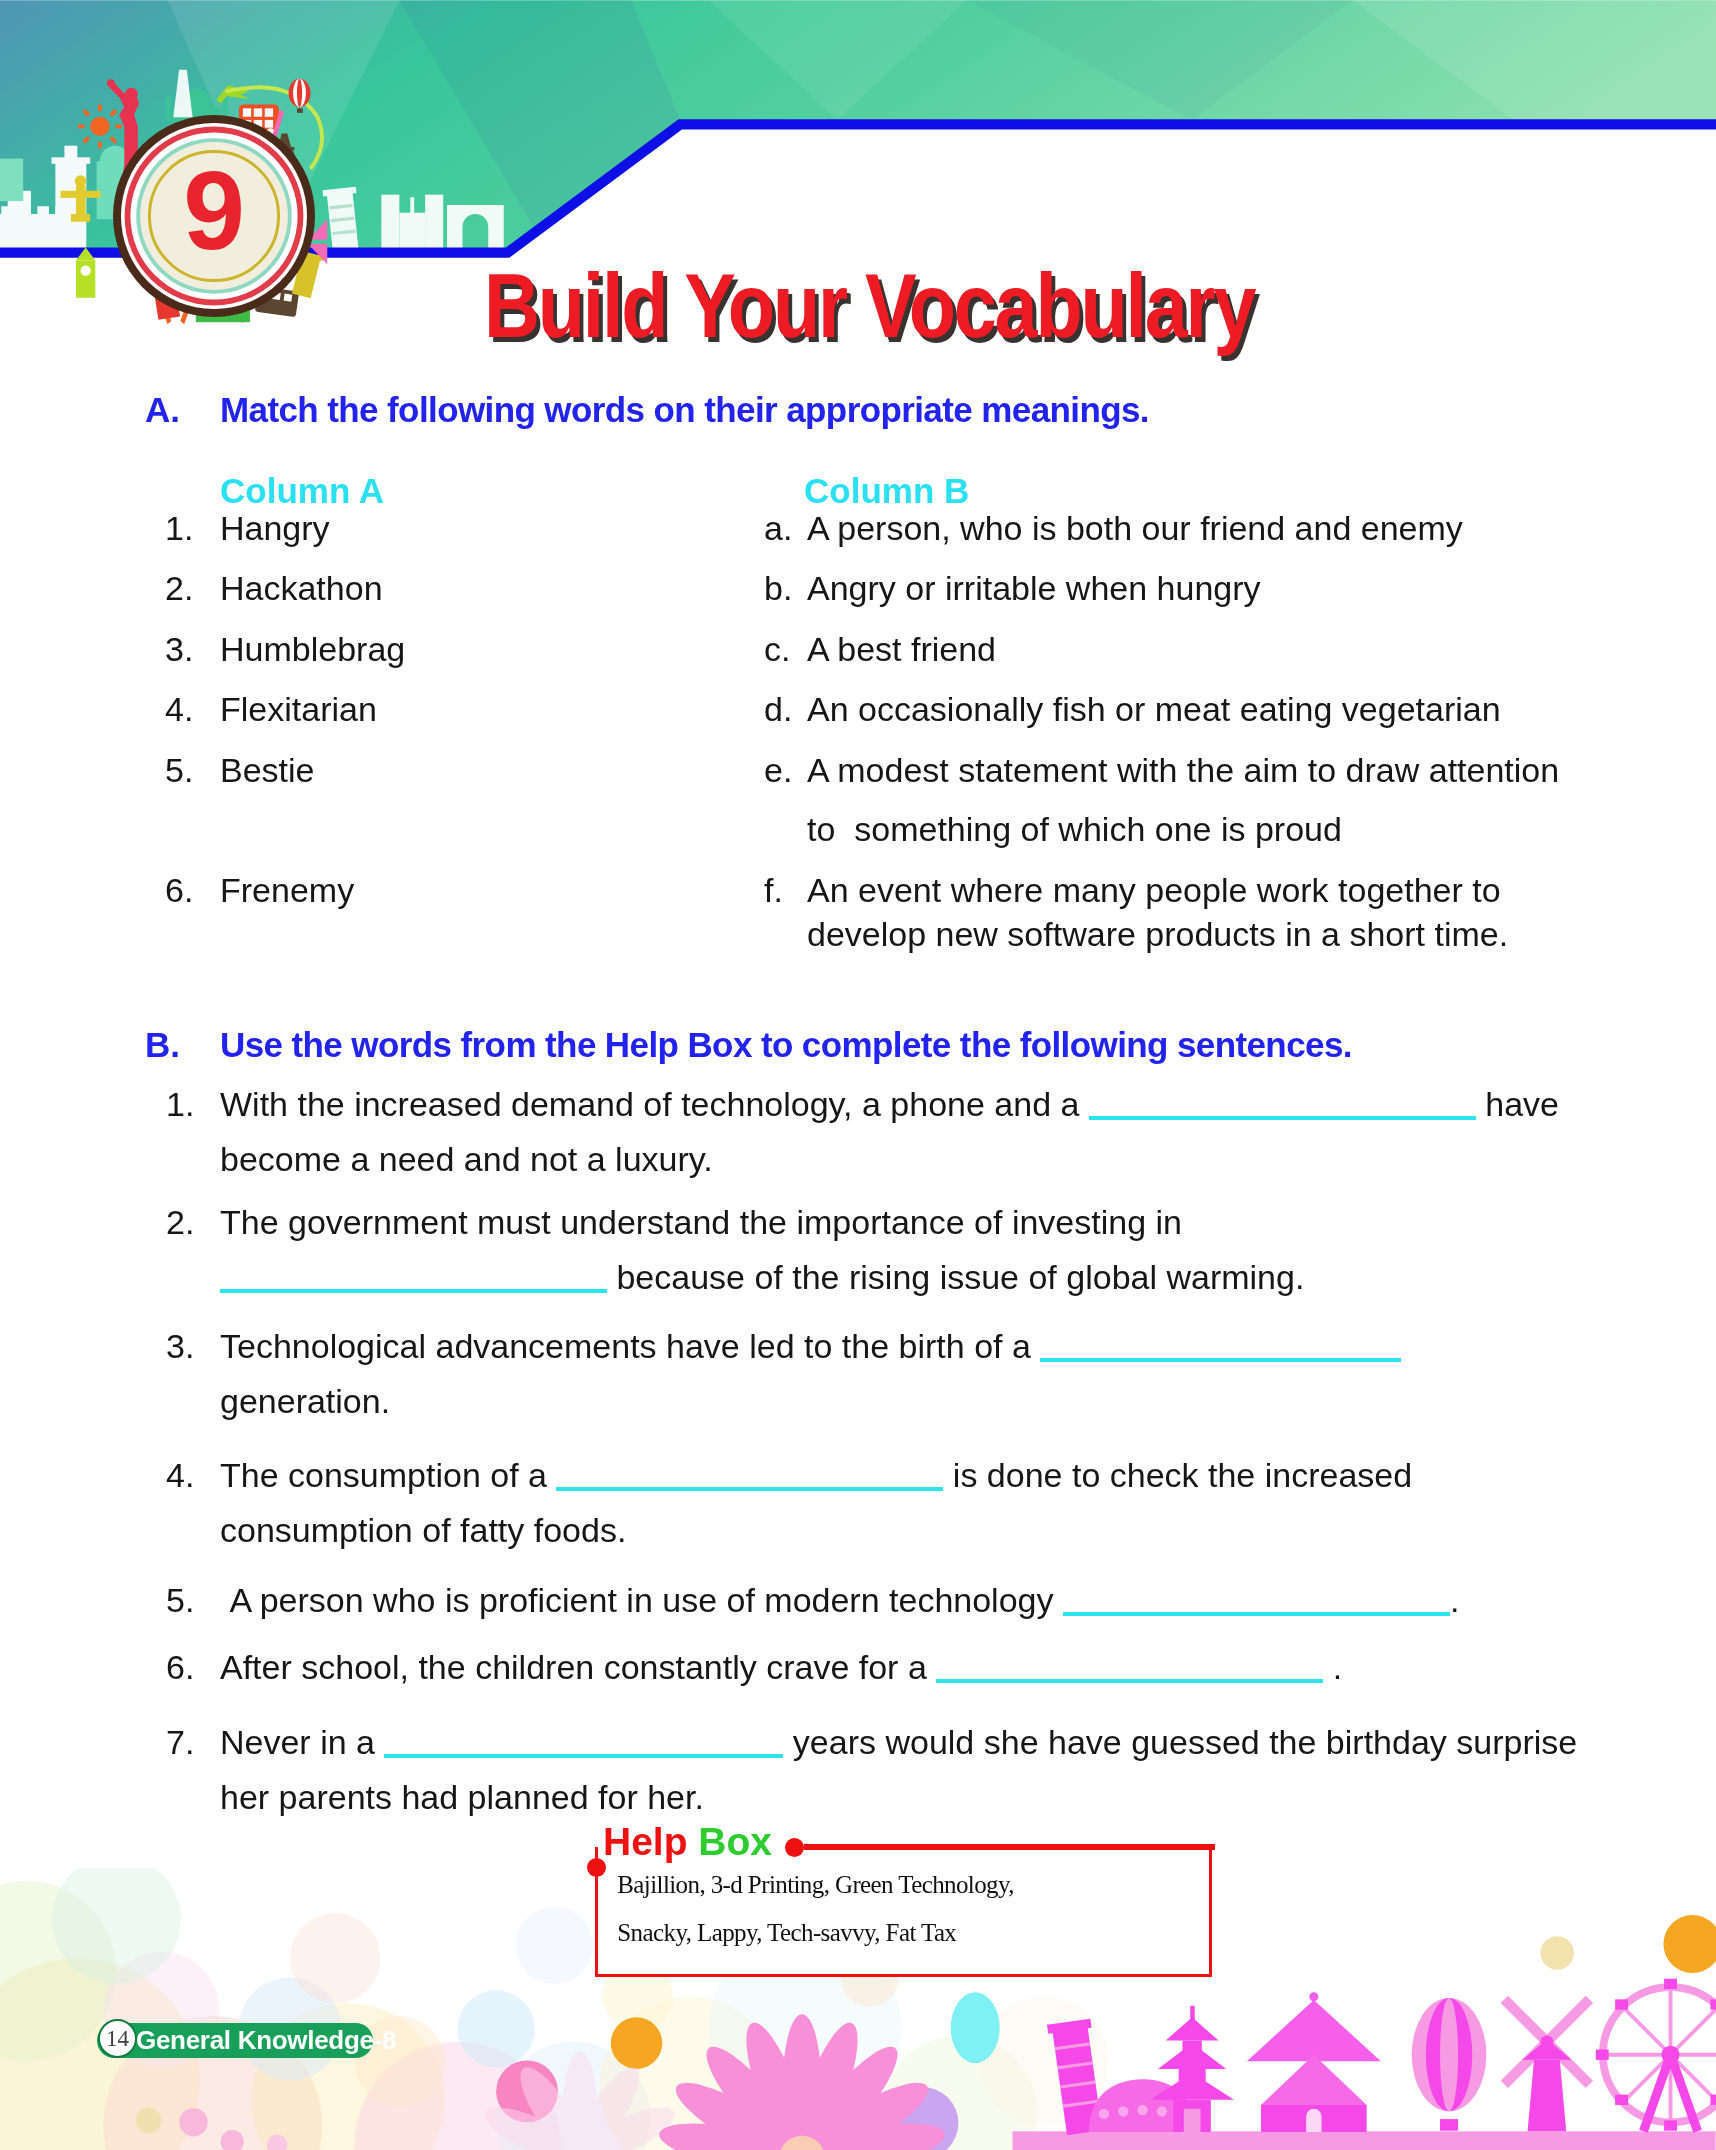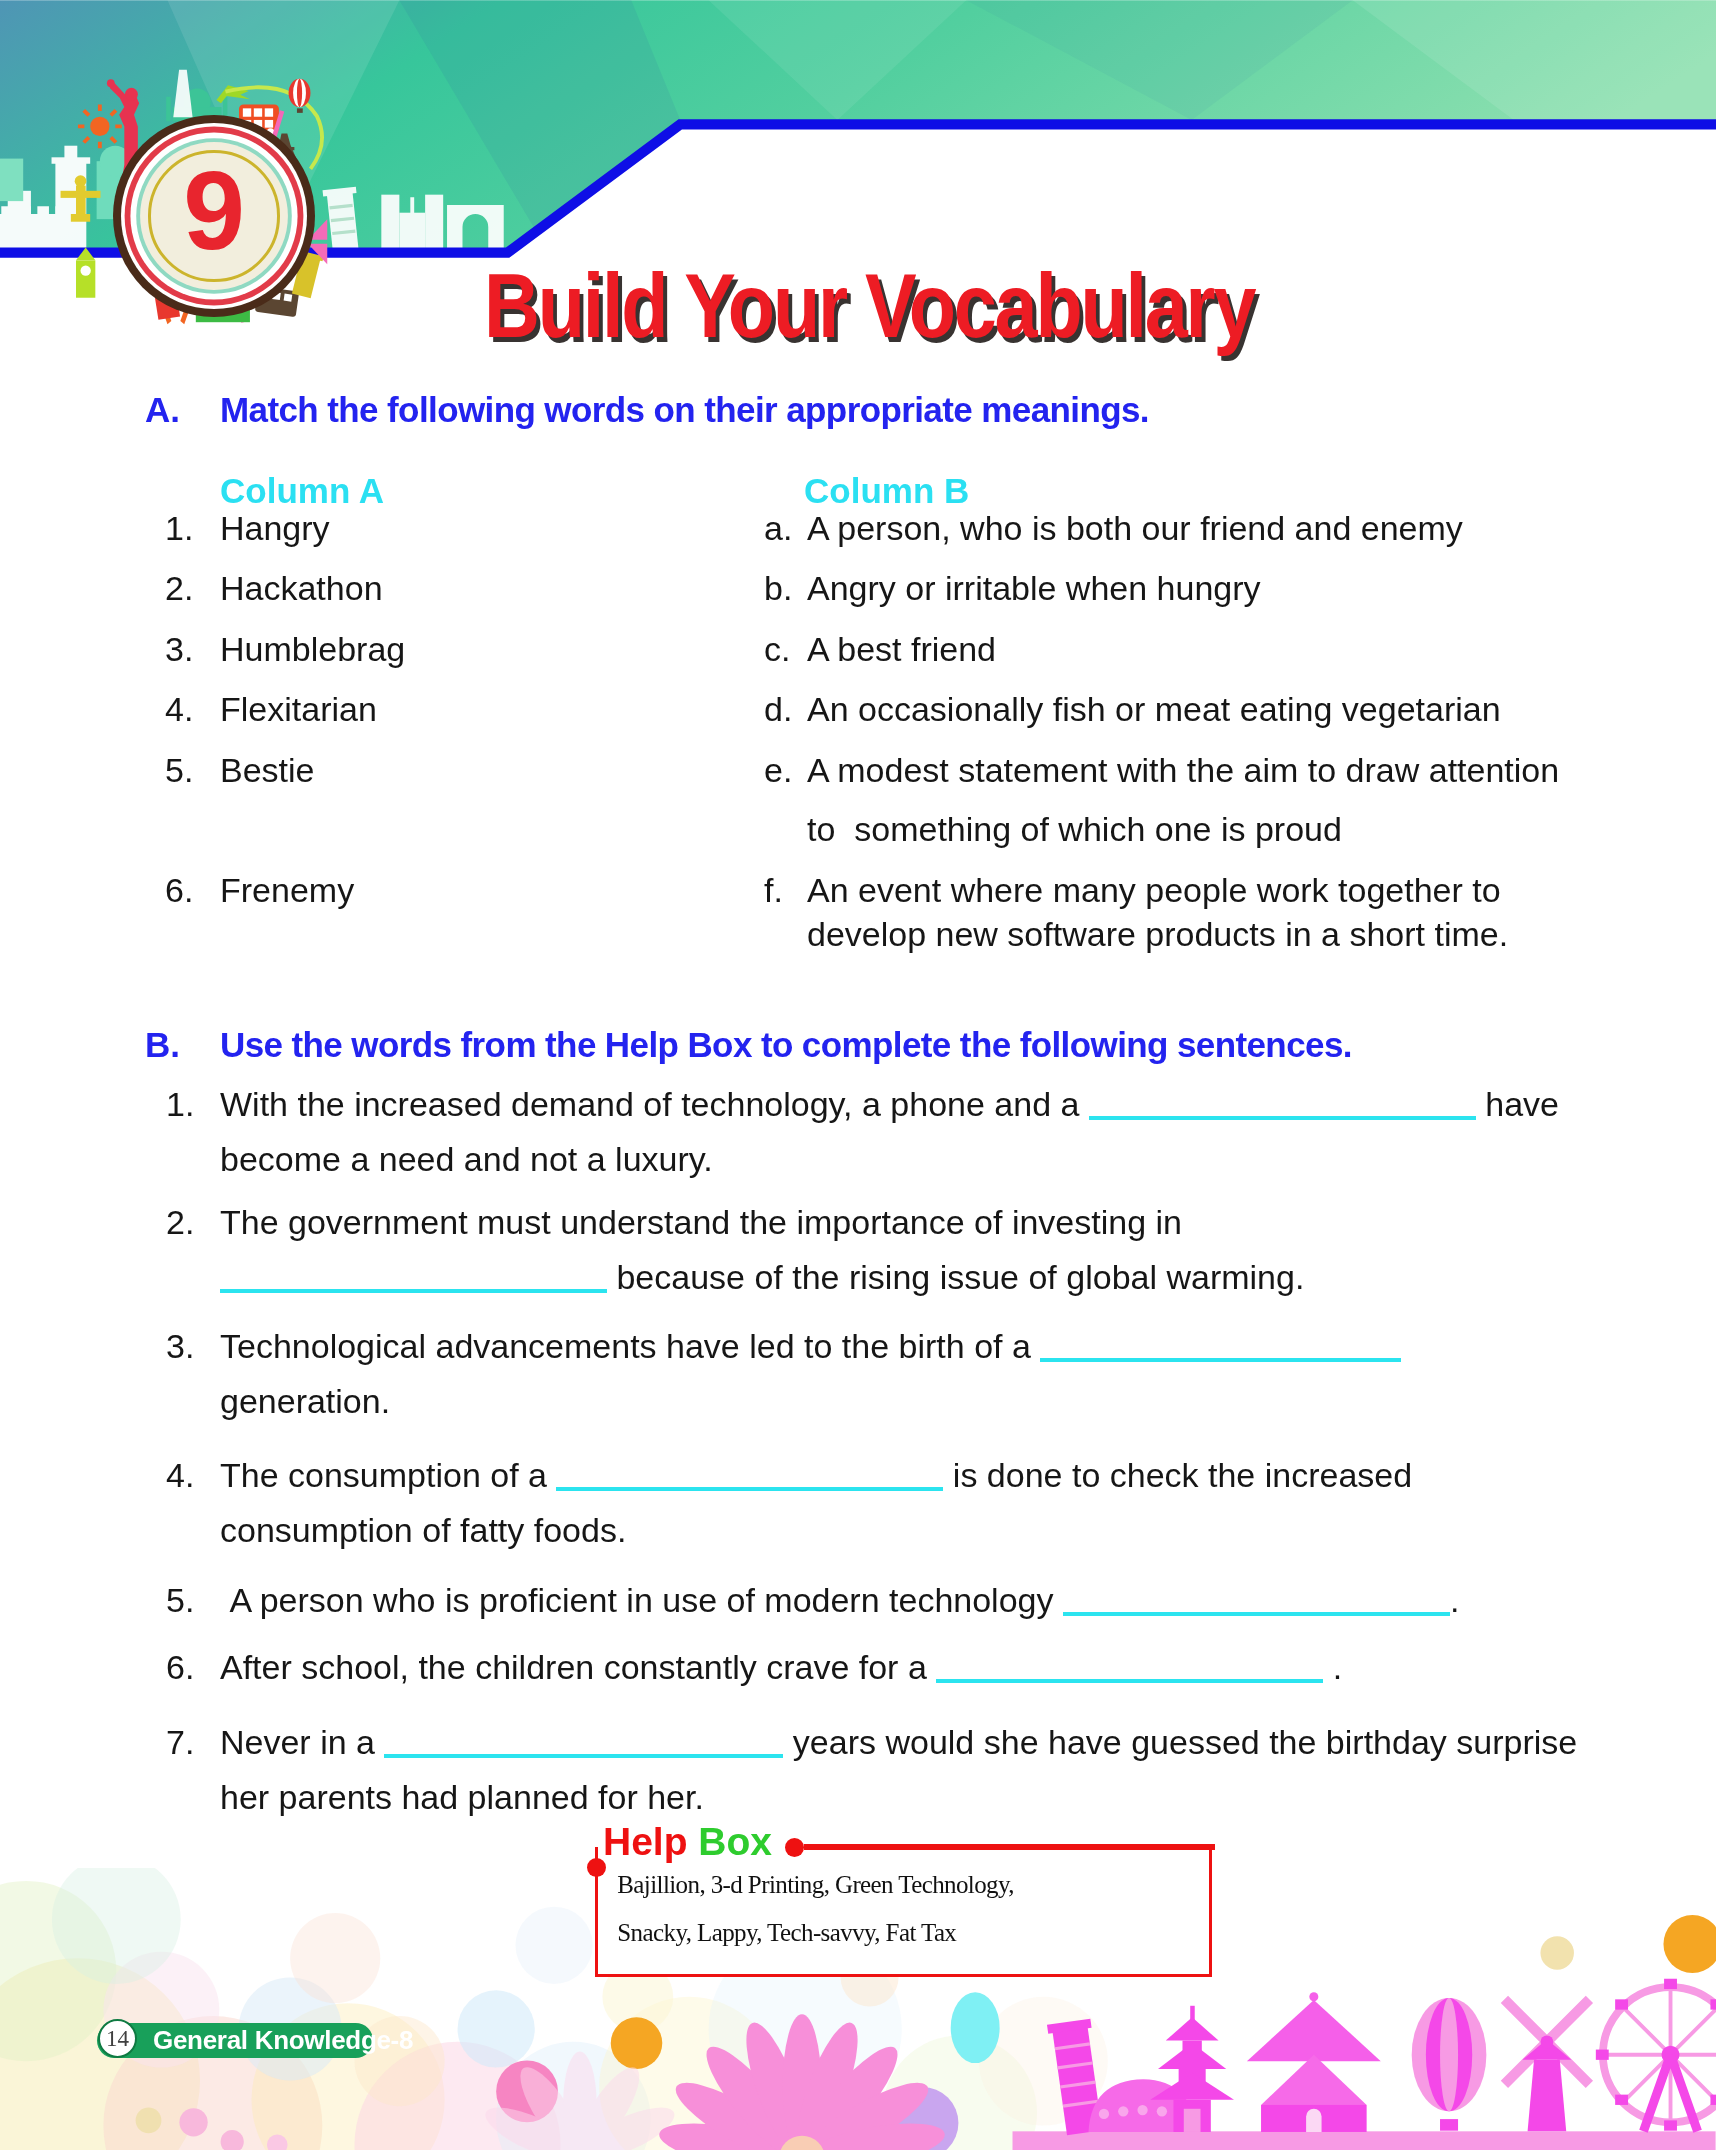--- a/index.html
+++ b/index.html
@@ -60,21 +60,21 @@
   .helpbox .in{position:absolute;left:19.3px;top:14px;font-family:"Liberation Serif",serif;
                font-size:25px;line-height:48px;color:#111;letter-spacing:-0.6px;}
 
   
   .f-pill{position:absolute;left:97px;top:2023px;width:276px;height:35px;border-radius:17.4px;
           background:#18a05a;z-index:2;}
   .f-circle{position:absolute;left:98px;top:2019px;width:39px;height:39px;border-radius:50%;
             background:#fff;border:2.6px solid #0f7a42;box-sizing:border-box;z-index:3;
             display:flex;align-items:center;justify-content:center;
             font-family:"Liberation Serif",serif;font-size:23px;color:#404040;}
-  .f-title{position:absolute;left:153px;top:2023px;height:35px;line-height:35px;color:#fff;
+  .f-title{position:absolute;left:136px;top:2023px;height:35px;line-height:35px;color:#fff;
            font-size:26px;font-weight:bold;z-index:3;letter-spacing:-0.3px;}
 
   #deco{position:absolute;left:0;top:1868px;z-index:1;}
 </style>
 </head>
 <body>
 
 <div id="page">
 
   <svg id="banner" width="1716" height="361" viewBox="0 0 2664 560">

